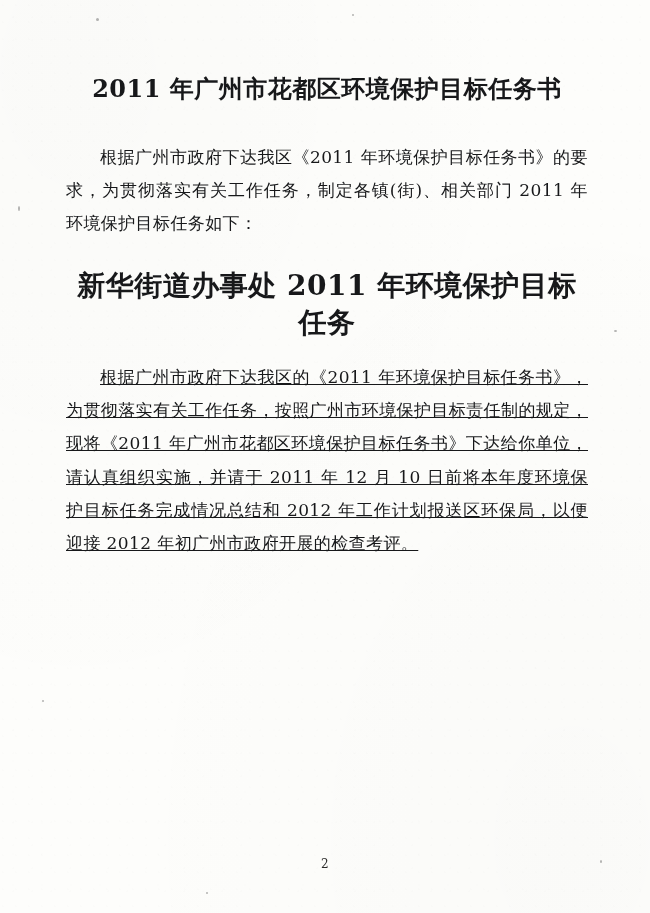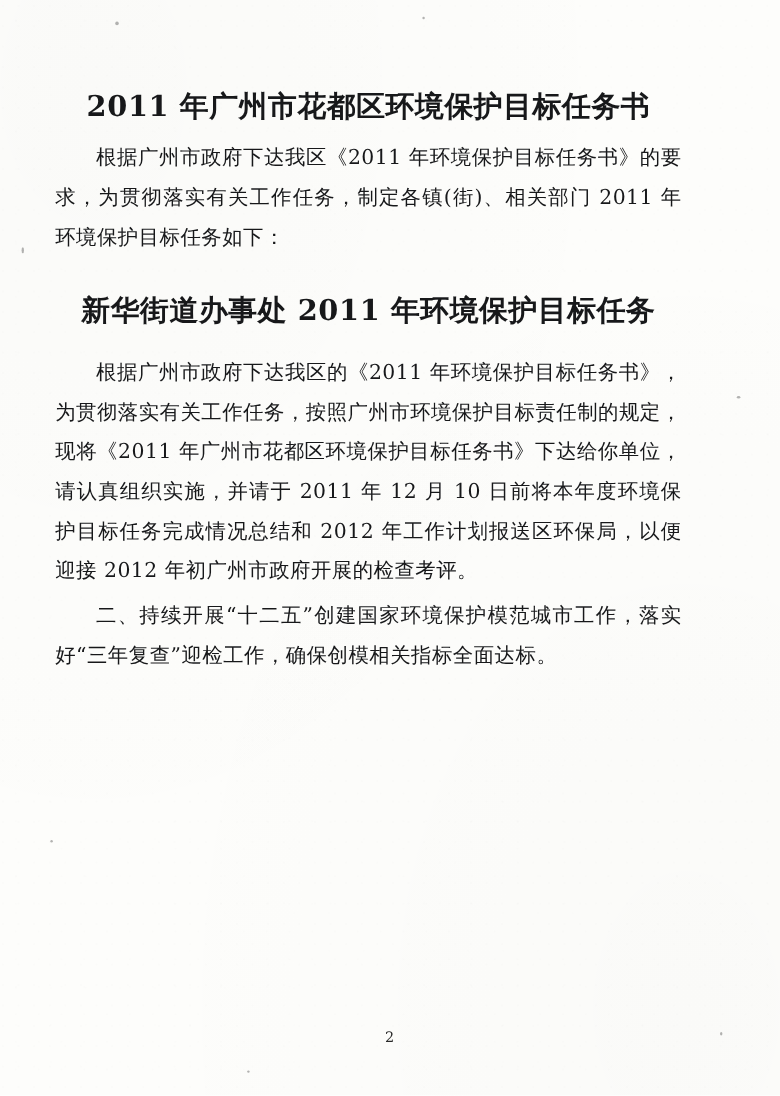--- a/index.html
+++ b/index.html
@@ -35,21 +35,21 @@
       radial-gradient(circle at 45% 55%, rgba(0,0,0,0.02) 0 1px, transparent 1px);
     background-size: 13px 17px, 19px 23px, 29px 31px;
   }
   .speck {
     position: absolute;
     background: rgba(40,40,40,0.35);
     border-radius: 50%;
   }
   .content {
     position: absolute;
-    left: 46px;
+    left: 66px;
     top: 0;
     width: 522px;
     height: 691px;
   }
   .doc-title {
     margin: 0;
     padding-top: 74px;
     font-size: 24px;
     line-height: 1.25;
     font-weight: 700;
@@ -60,34 +60,35 @@
   .para {
     margin: 0;
     font-size: 17px;
     line-height: 1.95;
     text-align: justify;
     text-justify: inter-ideograph;
     text-indent: 2em;
     letter-spacing: 0.4px;
   }
   .intro-para {
-    margin-top: 12px;
+    margin-top: 37px;
   }
   .section-title {
     margin: 0;
     padding-top: 28px;
     padding-bottom: 6px;
-    font-size: 24px;
+    font-size: 28px;
     line-height: 1.3;
     font-weight: 700;
     text-align: center;
     letter-spacing: 0.5px;
   }
   .body-para {
     margin-top: 14px;
+    text-decoration: underline;
   }
   .body-para + .body-para {
     margin-top: 4px;
   }
   .page-number {
     position: absolute;
     left: 0;
     right: 0;
     bottom: 42px;
     text-align: center;
@@ -115,21 +116,20 @@
 
     <h1 class="doc-title">2011 年广州市花都区环境保护目标任务书</h1>
 
     <p class="para intro-para">根据广州市政府下达我区《2011 年环境保护目标任务书》的要求，为贯彻落实有关工作任务，制定各镇(街)、相关部门 2011 年环境保护目标任务如下：</p>
 
     <h2 class="section-title">新华街道办事处 2011 年环境保护目标任务</h2>
 
     <p class="para body-para">根据广州市政府下达我区的《2011 年环境保护目标任务书》，为贯彻落实有关工作任务，按照广州市环境保护目标责任制的规定，现将《2011 年广州市花都区环境保护目标任务书》下达给你单位，请认真组织实施，并请于 2011 年 12 月 10 日前将本年度环境保护目标任务完成情况总结和 2012 年工作计划报送区环保局，以便迎接 2012 年初广州市政府开展的检查考评。</p>
 
 
-    <p class="para body-para">二、持续开展“十二五”创建国家环境保护模范城市工作，落实好“三年复查”迎检工作，确保创模相关指标全面达标。</p>
 
 
 
   </div>
 
   <div class="page-number">2</div>
 
 </div>
 
 </body></html>

